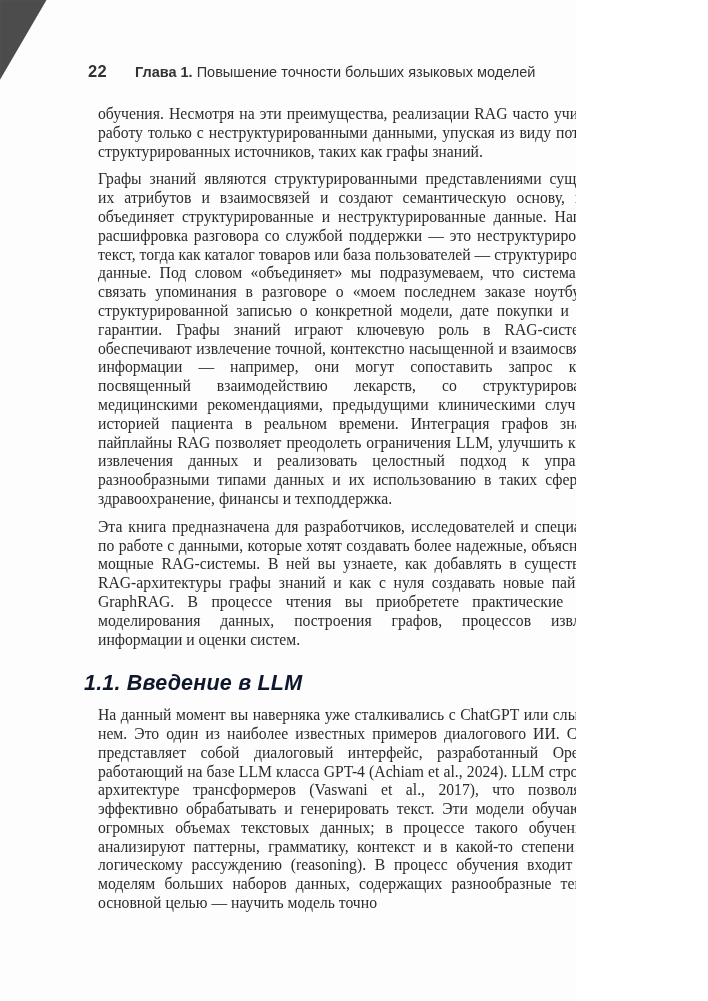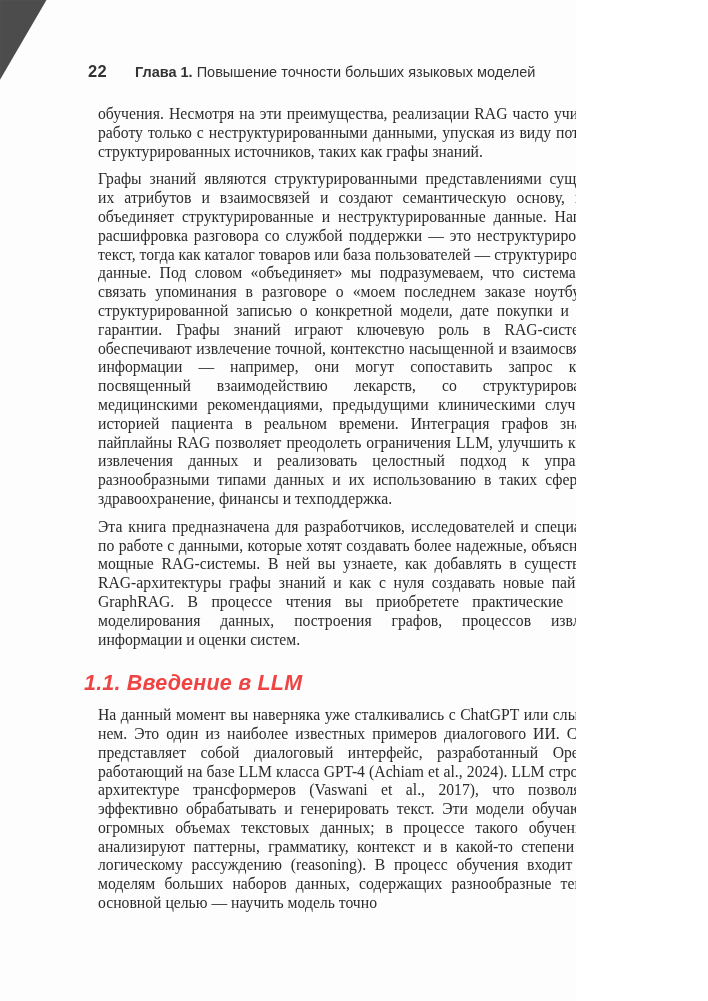--- a/index.html
+++ b/index.html
@@ -58,21 +58,21 @@
     text-align: justify;
   }
   .main-text p {
     margin: 0 0 9px 14px;
   }
   .section-heading {
     font-family: "Liberation Sans", sans-serif;
     font-weight: bold;
     font-style: italic;
     font-size: 21.5px;
-    color: #ef4444;
+    color: #0f172a;
     margin: 25px 0 13px 0;
     text-align: left;
     letter-spacing: 0.2px;
   }
 </style>
 </head>
 <body>
 
 <div class="page">
 

